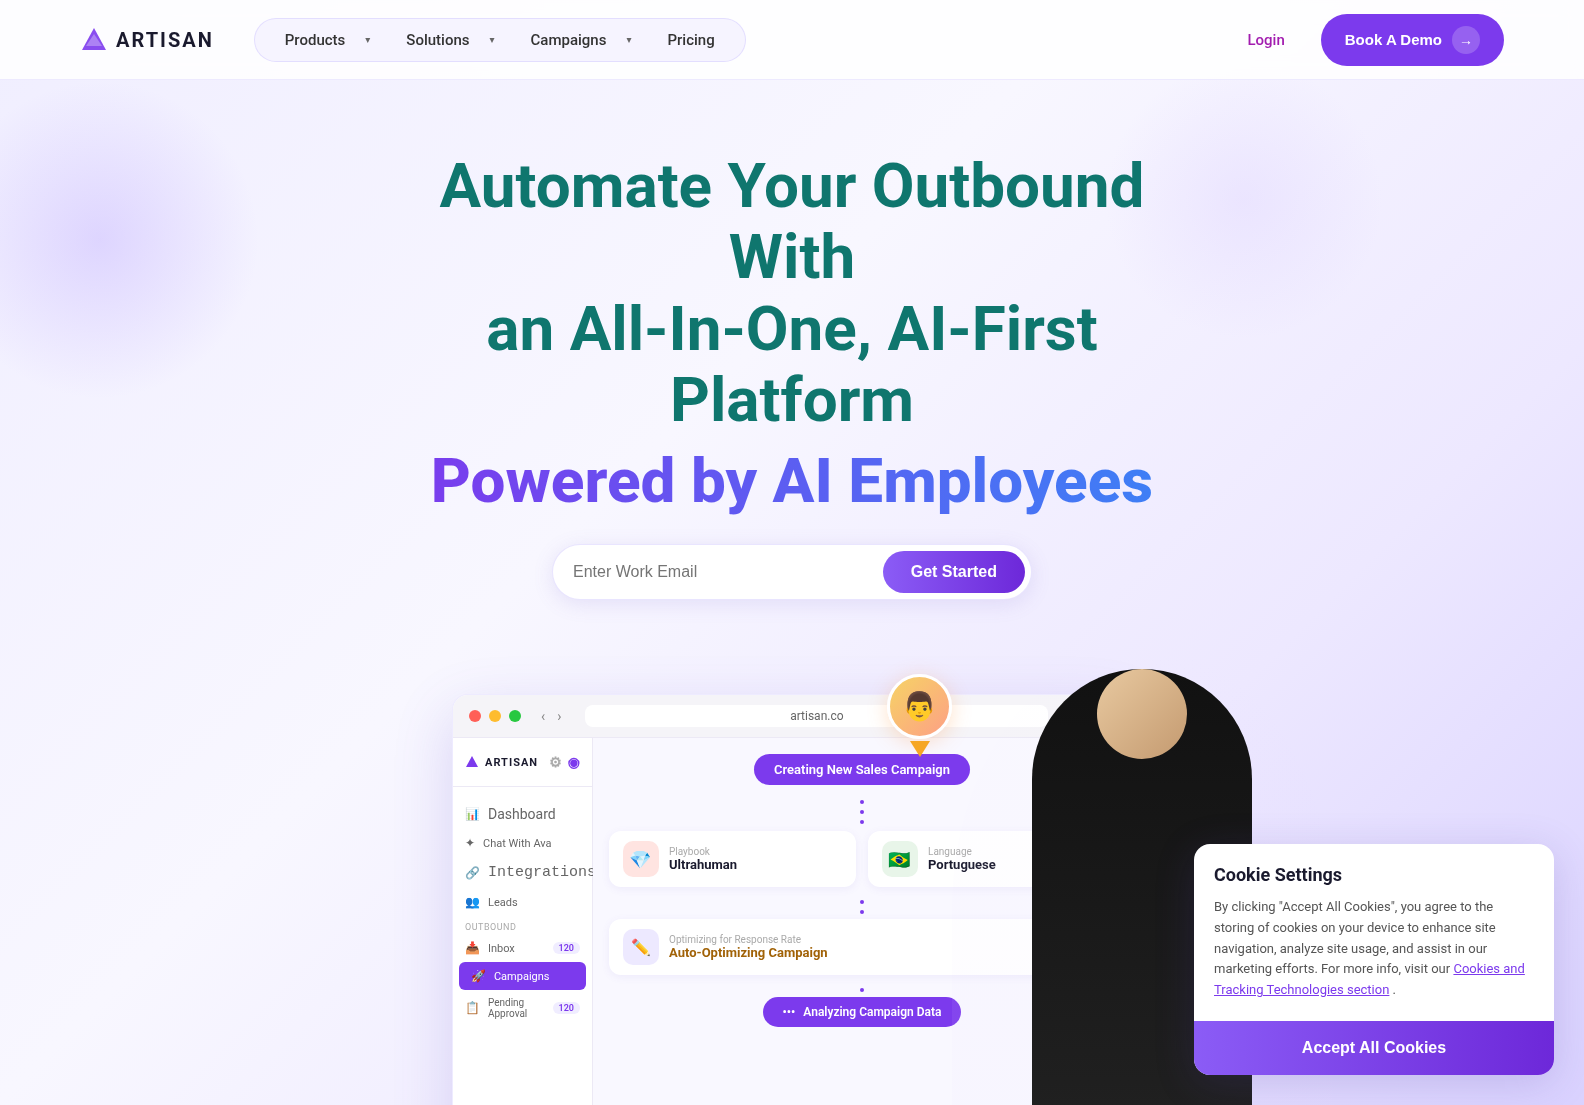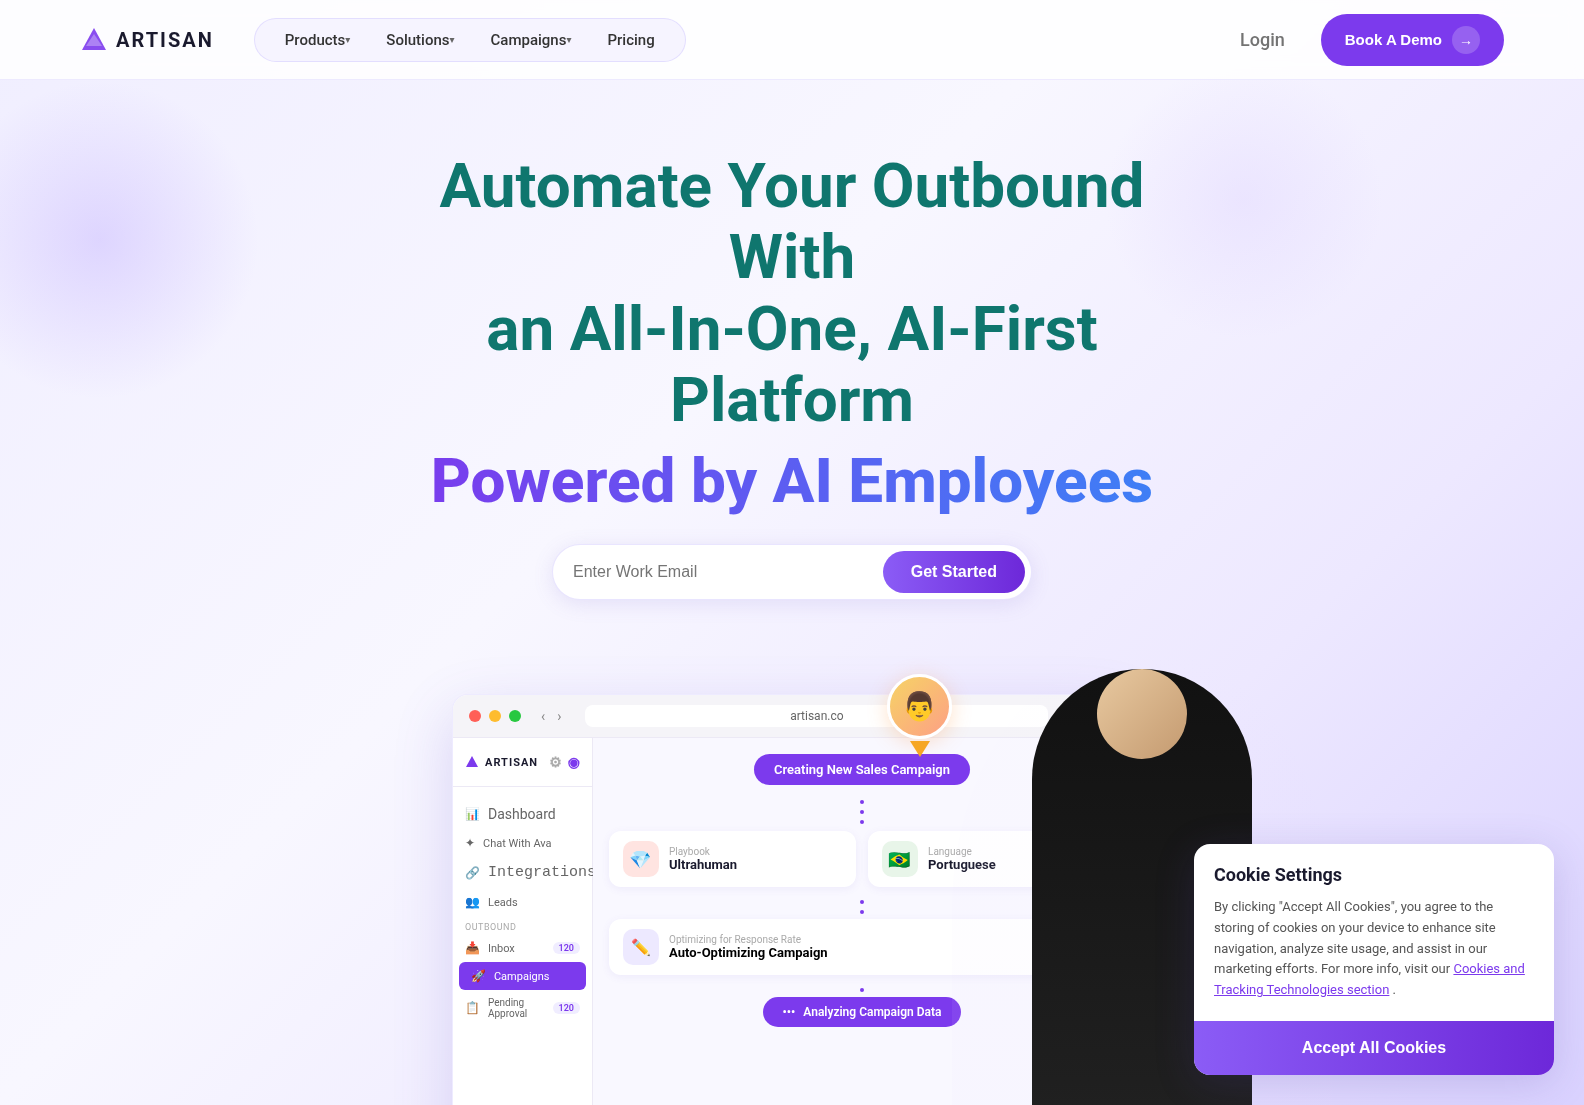--- a/index.html
+++ b/index.html
@@ -75,40 +75,40 @@
       align-items: center;
       gap: 8px;
       background: rgba(245,243,255,0.9);
       border-radius: 50px;
       padding: 6px 16px;
       border: 1px solid rgba(200,190,255,0.4);
     }
     .nav-link {
       display: flex;
       align-items: center;
-      gap: 0;
+      gap: 20px;
       padding: 6px 14px;
       border-radius: 50px;
       font-size: 15px;
       color: #333;
       cursor: pointer;
       font-weight: 500;
     }
     .nav-chevron {
       font-size: 10px;
       color: #666;
     }
     .nav-right {
       display: flex;
       align-items: center;
       gap: 20px;
     }
     .login-btn {
-      font-size: 18px;
-      color: #737373;
+      font-size: 15px;
+      color: #a21caf;
       cursor: pointer;
       font-weight: 500;
       padding: 8px 16px;
     }
     .demo-btn {
       display: flex;
       align-items: center;
       gap: 10px;
       background: #7c3aed;
       color: white;
@@ -346,21 +346,21 @@
     .optimize-icon {
       width: 36px; height: 36px;
       background: #ede9ff;
       border-radius: 10px;
       display: flex;
       align-items: center;
       justify-content: center;
       font-size: 16px;
     }
     .optimize-label { font-size: 10px; color: #aaa; }
-    .optimize-value { font-size: 13px; font-weight: 700; color: #000000; }
+    .optimize-value { font-size: 13px; font-weight: 700; color: #a16207; }
 
     .analyzing-btn {
       background: #7c3aed;
       color: white;
       border-radius: 20px;
       padding: 8px 20px;
       text-align: center;
       font-size: 12px;
       font-weight: 600;
       margin: 0 auto 10px;

